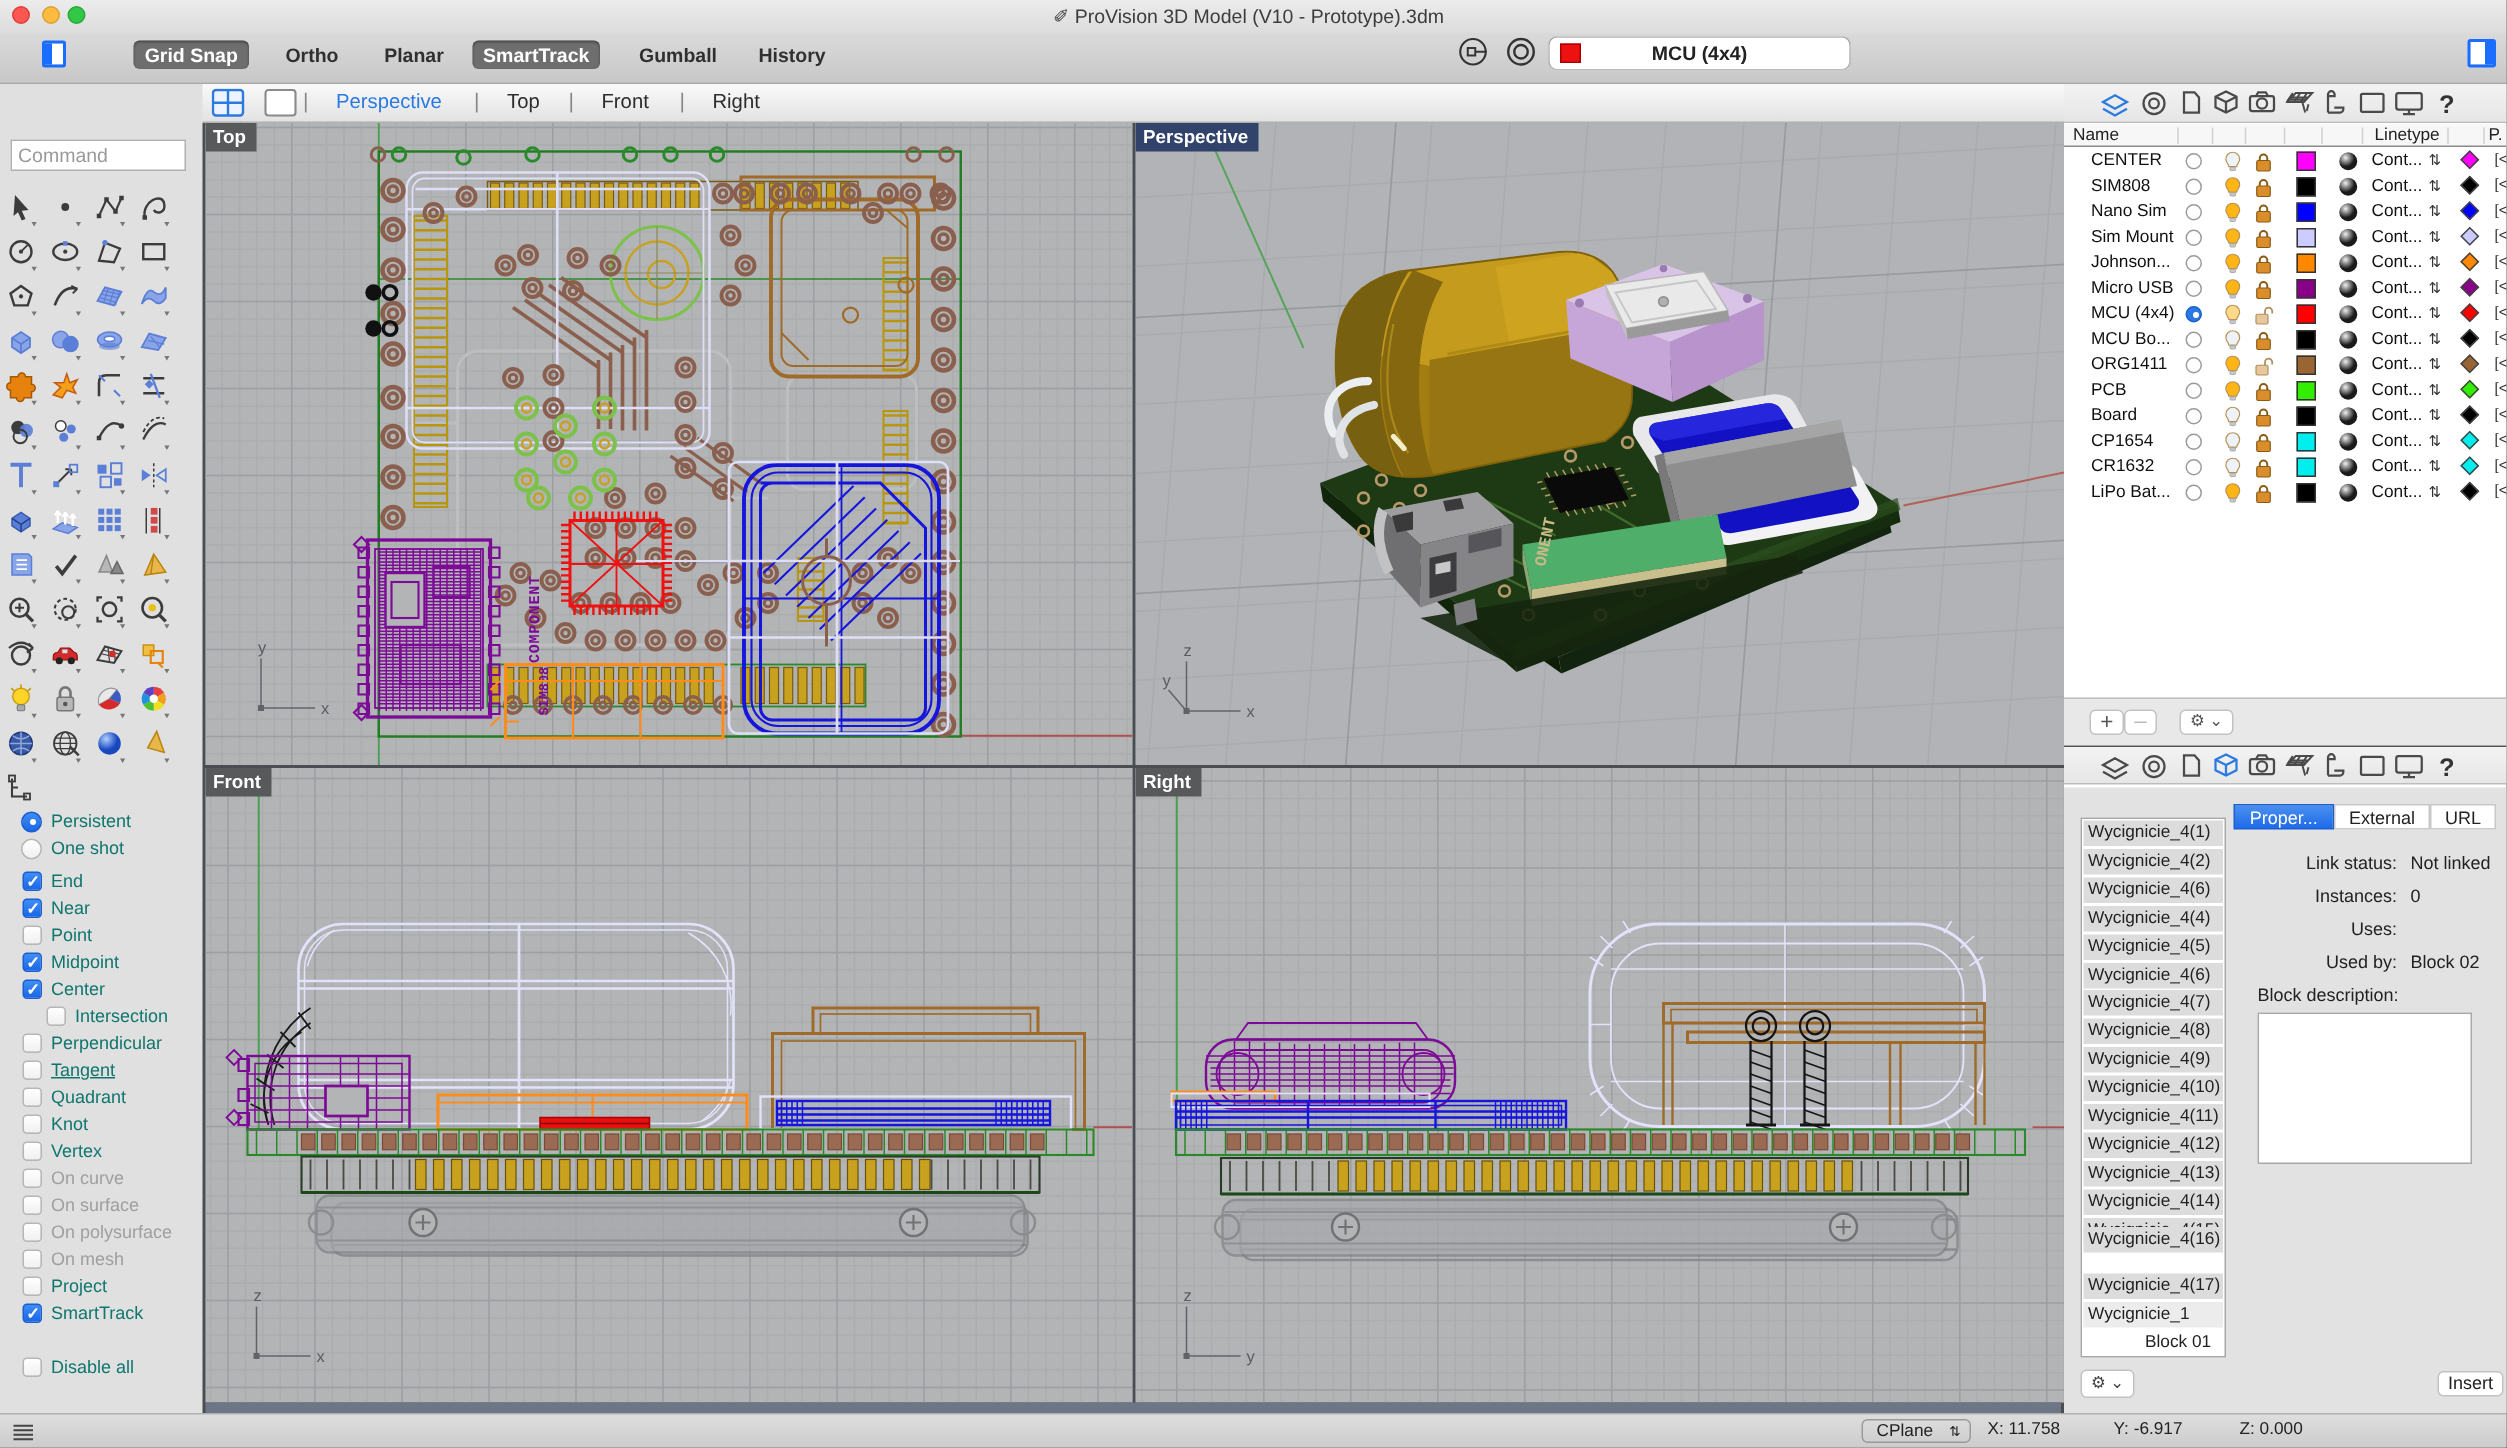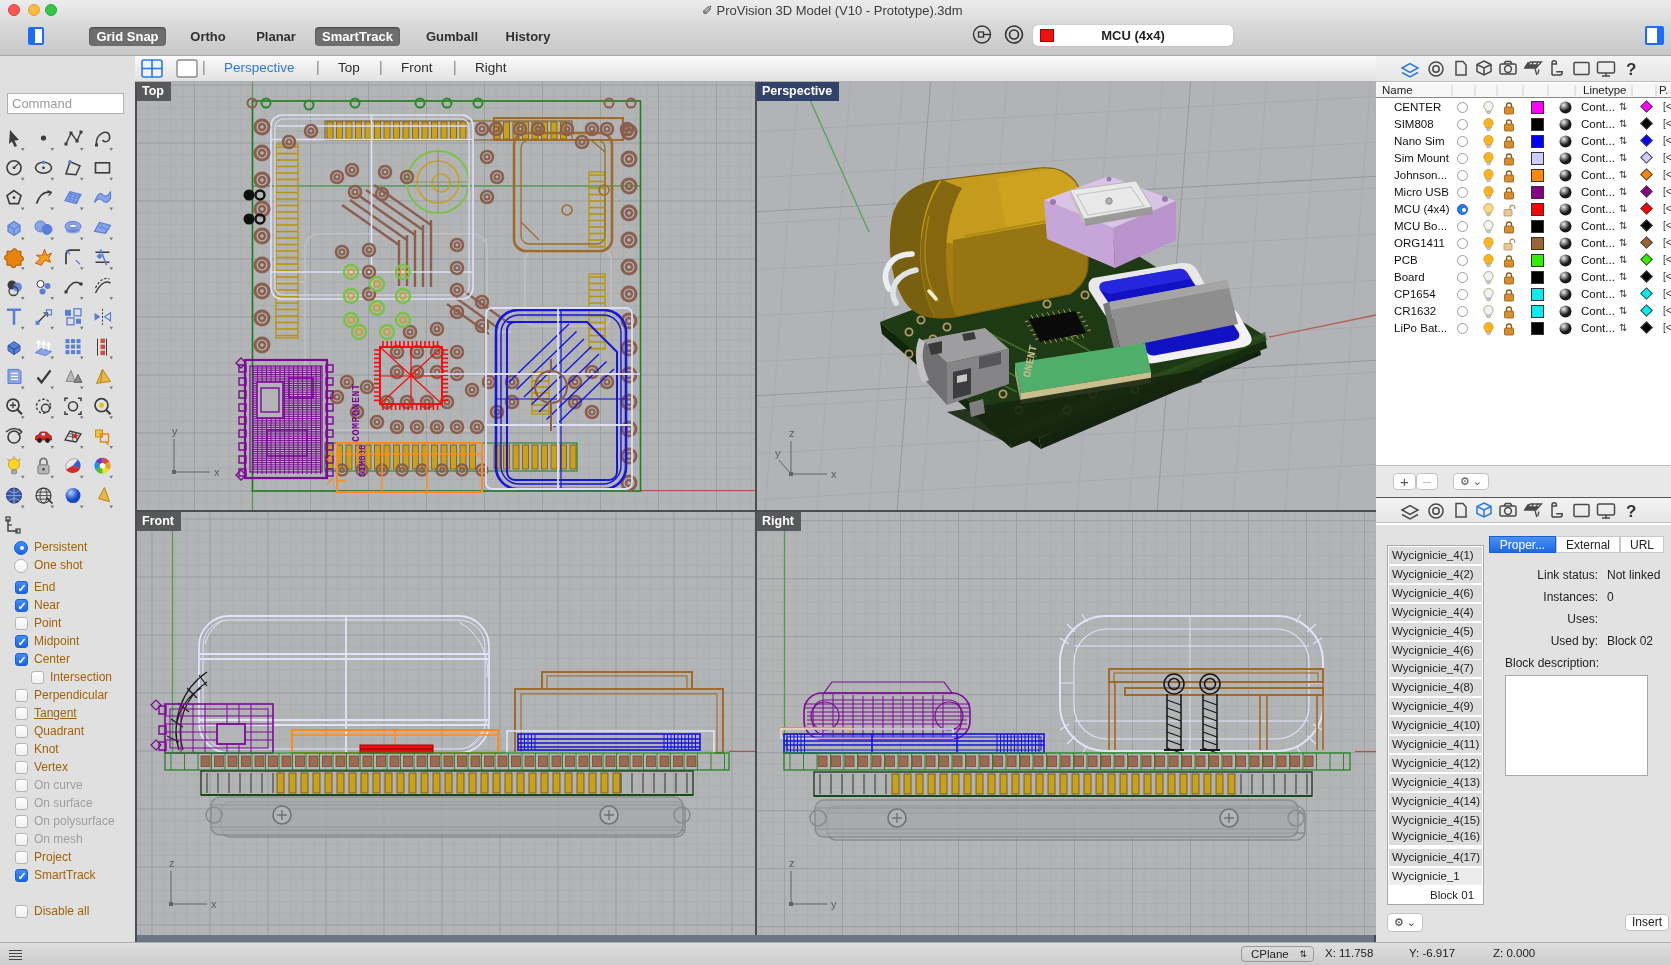--- a/index.html
+++ b/index.html
@@ -16,21 +16,21 @@
 #toolbar { left:0; top:22px; width:1671px; height:34px; background:linear-gradient(#dadada,#c8c8c8); border-bottom:1px solid #a8a8a8; }
 .tbtn { top:5px; height:19px; line-height:19px; font-size:13px; font-weight:bold; color:#303030; text-align:center; }
 .tbtn.pressed { background:#6e6e6e; color:#fff; border-radius:4px; box-shadow:inset 0 1px 2px rgba(0,0,0,.4); }
 #mcupill { position:absolute; left:1033px; top:3px; width:200px; height:21px; background:#fff; border-radius:5px; box-shadow:0 0 1px rgba(0,0,0,.4); }
 #mcupill .sw { position:absolute; left:7px; top:4px; width:14px; height:13px; background:#ee1111; border:1px solid #a00; }
 #mcupill .tx { position:absolute; left:0; right:0; top:3px; text-align:center; font-size:13px; font-weight:bold; color:#222; }
 
 
 #leftpanel { left:0; top:56px; width:161px; height:886px; background:#e0e0e0; border-right:1px solid #9a9a9a; }
 #cmdbox { left:7px; top:37px; width:117px; height:21px; background:#fff; border:1px solid #b0b0b0; font-size:13px; color:#9a9a9a; line-height:19px; padding-left:4px; }
-.osr { left:8px; font-size:12px; color:#a16207; height:15px; line-height:15px; white-space:nowrap; }
+.osr { left:8px; font-size:12px; color:#0f766e; height:15px; line-height:15px; white-space:nowrap; }
 .osr .bx { display:inline-block; width:13px; height:13px; border-radius:3px; border:1px solid #b6b6b6; background:linear-gradient(#fff,#f0f0f0); vertical-align:-3px; margin-right:6px; position:relative; }
 .osr .bx.c { background:linear-gradient(#3f8ef5,#1a66e8); border-color:#1a5fd0; }
 .osr .bx.c:after { content:"✓"; position:absolute; left:1.5px; top:-1px; color:#fff; font-size:11px; font-weight:bold; }
 .osr .rd { display:inline-block; width:14px; height:14px; border-radius:50%; border:1px solid #b6b6b6; background:linear-gradient(#fff,#f0f0f0); vertical-align:-3.5px; margin-right:6px; position:relative; }
 .osr .rd.c { background:linear-gradient(#3f8ef5,#1a66e8); border-color:#1a5fd0; }
 .osr .rd.c:after { content:""; position:absolute; left:4.5px; top:4.5px; width:4px; height:4px; border-radius:50%; background:#fff; }
 .osr.dim { color:#9f9f9f; }
 
 
 #tabbar { left:135px; top:56px; width:1241px; height:26px; background:linear-gradient(#fafafa,#e2e2e2); border-bottom:1px solid #b0b0b0; }
@@ -1790,21 +1790,21 @@
         <div class="bli" style="top:95.5px;">Wycignicie_4(6)</div>
         <div class="bli" style="top:114.39999999999999px;">Wycignicie_4(7)</div>
         <div class="bli" style="top:133.29999999999998px;">Wycignicie_4(8)</div>
         <div class="bli" style="top:152.2px;">Wycignicie_4(9)</div>
         <div class="bli" style="top:171.1px;">Wycignicie_4(10)</div>
         <div class="bli" style="top:190px;">Wycignicie_4(11)</div>
         <div class="bli" style="top:208.89999999999998px;">Wycignicie_4(12)</div>
         <div class="bli" style="top:227.79999999999998px;">Wycignicie_4(13)</div>
         <div class="bli" style="top:246.7px;">Wycignicie_4(14)</div>
         <div class="bli" style="top:265.59999999999997px;">Wycignicie_4(15)</div>
-        <div class="bli" style="top:282px;">Wycignicie_4(16)</div>
+        <div class="bli" style="top:272px;">Wycignicie_4(16)</div>
         <div class="bli" style="top:303.4px;">Wycignicie_4(17)</div>
         <div class="bli lt2" style="top:322.29999999999995px;">Wycignicie_1</div>
         <div class="bli lt2" style="top:341.2px; background:#fff;padding-left:41px;">Block 01</div>
       </div>
     <div class="btab sel" style="left:113px; width:67px;">Proper...</div>
     <div class="btab" style="left:180px; width:64px;">External</div>
     <div class="btab" style="left:244px; width:44px;">URL</div>
     <div class="plbl" style="left:122px; top:43px;">Link status:</div>
       <div class="pval" style="left:231px; top:43px;">Not linked</div>
     <div class="plbl" style="left:122px; top:65px;">Instances:</div>

